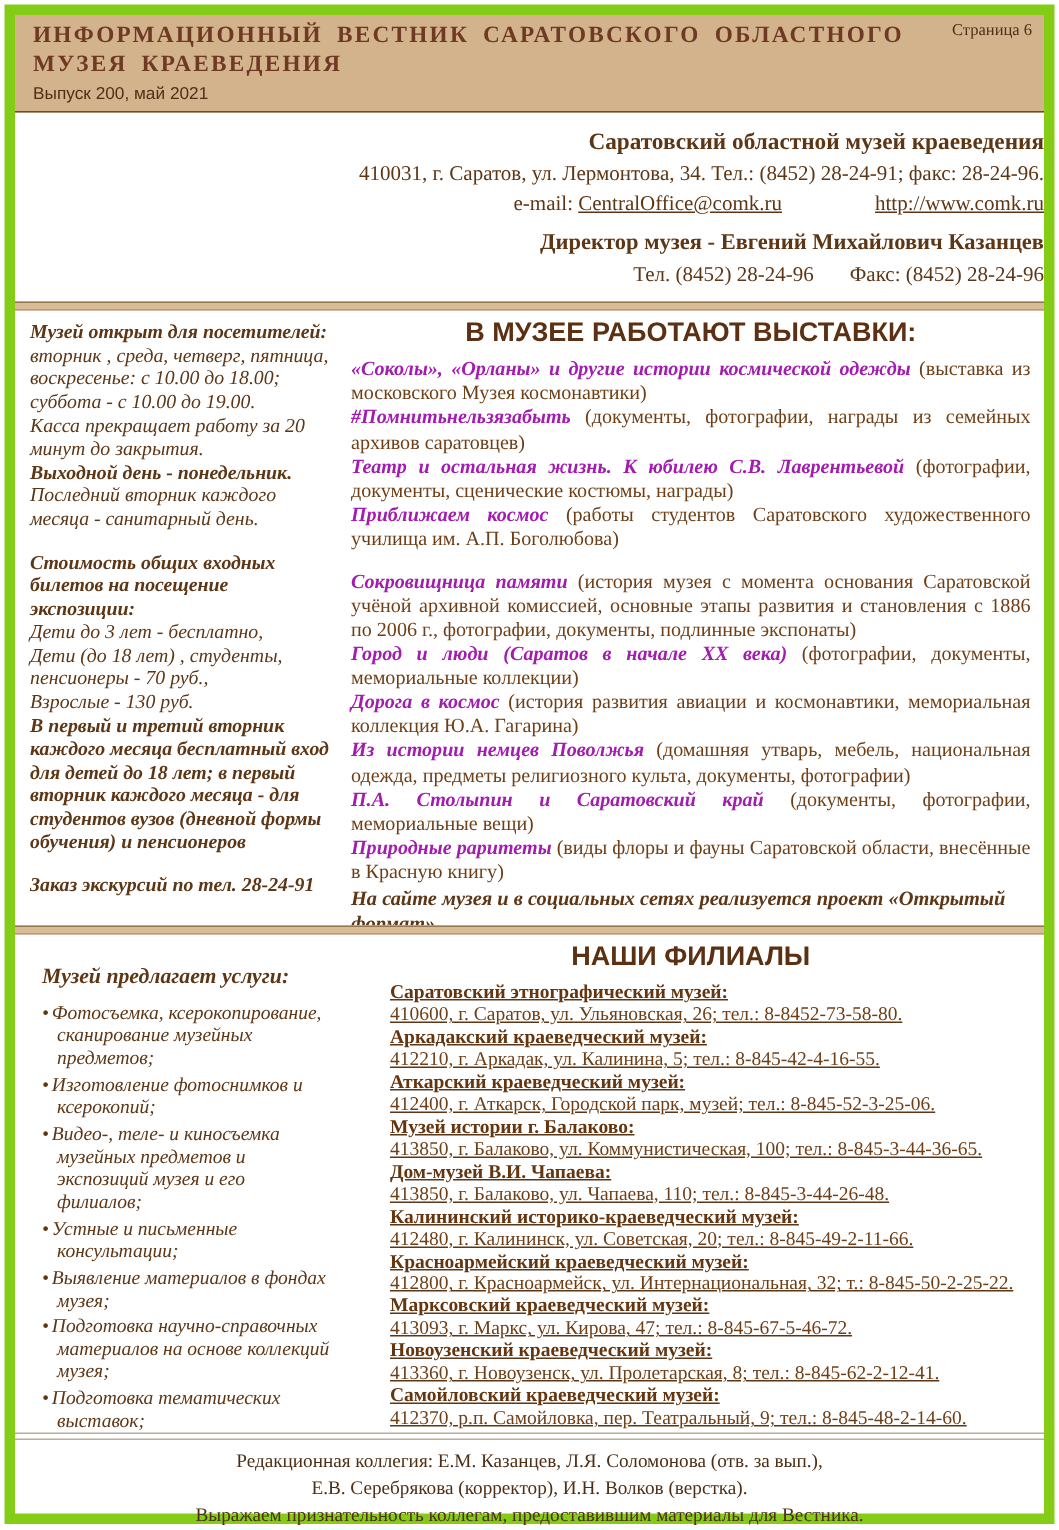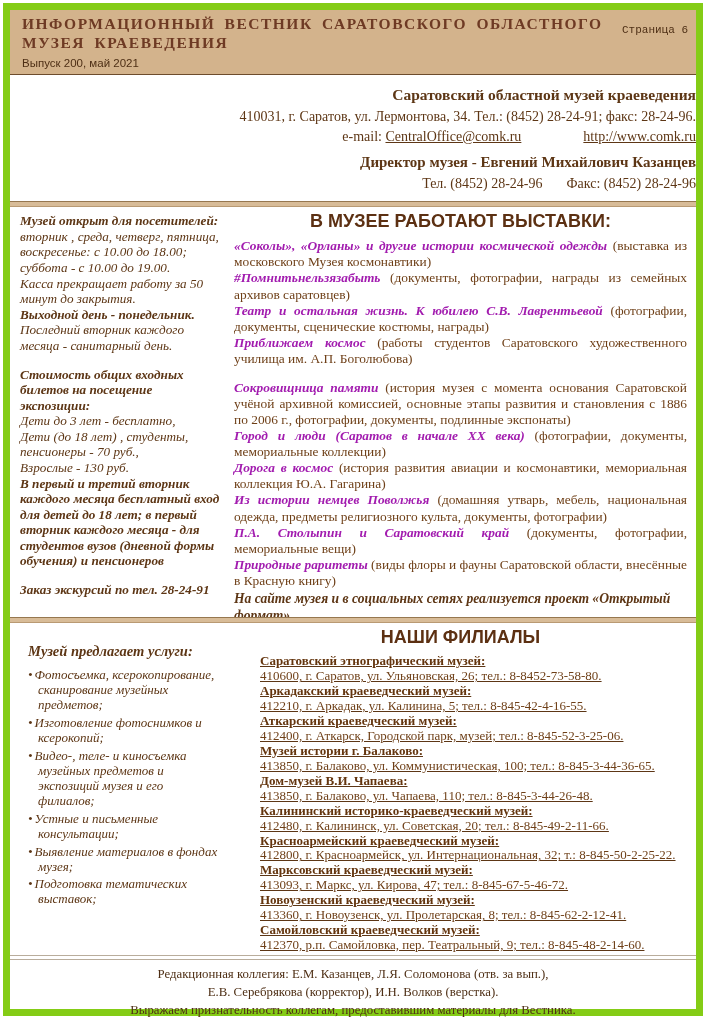--- a/index.html
+++ b/index.html
@@ -30,22 +30,22 @@
     color:#6e3a24;
     font-size:15.5px;
     letter-spacing:1.5px;
     word-spacing:4px;
     text-transform:uppercase;
     line-height:1.2;
     display:block;
     padding-right:70px;
   }
   .page-num{
-    position:absolute;right:8px;top:14px;
-    font-family:Liberation Mono, monospace;
+    position:absolute;right:8px;top:4px;
+    font-family:Liberation Serif, serif;
     font-size:11px;color:#4e2f15;
   }
   .issue{
     font-family:"Liberation Sans", sans-serif;
     font-size:11.5px;color:#4e2f15;margin-top:5px;
   }
   
   .contact{
     text-align:right;
     padding:9px 0 7px;
@@ -135,21 +135,21 @@
     <div class="director">Директор музея - Евгений Михайлович Казанцев</div>
     <div class="dir-phones"><span>Тел. (8452) 28-24-96</span><span class="phone-gap"></span><span>Факс: (8452) 28-24-96</span></div>
   </div>
 
   <div class="rule"></div>
 
   <div class="row row-1">
     <div class="col-left lh">
       <p class="b">Музей открыт для посетителей:</p>
       <p>вторник , среда, четверг, пятница, воскресенье: с 10.00 до 18.00; суббота - с 10.00 до 19.00.</p>
-      <p>Касса прекращает работу за  50 минут до закрытия.</p>
+      <p>Касса прекращает работу за  20 минут до закрытия.</p>
       <p class="b">Выходной день - понедельник.</p>
       <p>Последний вторник каждого месяца - санитарный день.</p>
       <p class="b sp-above">Стоимость общих входных билетов на посещение экспозиции:</p>
       <p>Дети до 3 лет - бесплатно,</p>
       <p>Дети (до 18 лет) , студенты, пенсионеры - 70 руб.,</p>
       <p>Взрослые - 130 руб.</p>
       <p class="b">В первый и третий вторник каждого месяца бесплатный вход для детей до 18 лет; в первый вторник каждого месяца - для студентов вузов (дневной формы обучения) и пенсионеров</p>
       <p class="b sp-above">Заказ экскурсий по тел. 28-24-91</p>
     </div>
     <div class="col-right">
@@ -193,20 +193,21 @@
           <li class="svc-item">Фотосъемка, ксерокопирование, сканирование музейных предметов;</li>
 
           <li class="svc-item">Изготовление фотоснимков и ксерокопий;</li>
 
           <li class="svc-item">Видео-, теле- и киносъемка музейных предметов и экспозиций музея и его филиалов;</li>
 
           <li class="svc-item">Устные и письменные консультации;</li>
 
           <li class="svc-item">Выявление материалов в фондах музея;</li>
 
+          <li class="svc-item">Подготовка научно-справочных материалов на основе коллекций музея;</li>
 
           <li class="svc-item">Подготовка тематических выставок;</li>
 
         </ul>
 
     </div>
     <div class="col-right">
       <div class="sec-head">НАШИ ФИЛИАЛЫ</div>
       <div class="branches">
 

